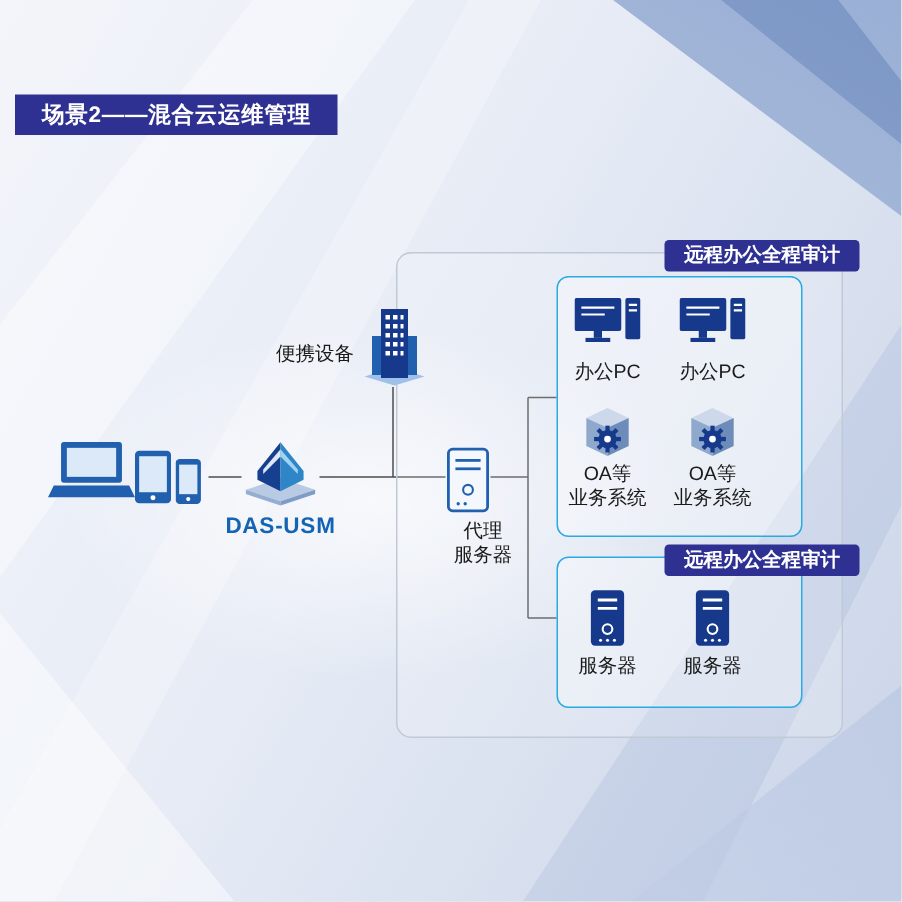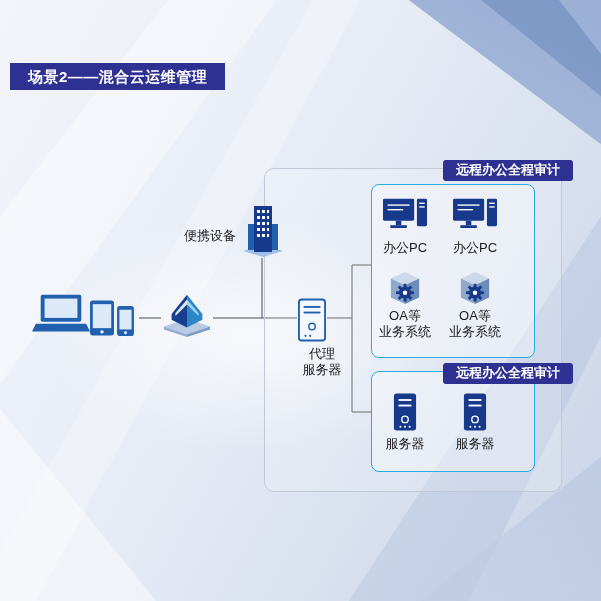--- a/index.html
+++ b/index.html
@@ -87,20 +87,21 @@
 
   <svg class="icon" style="left:162px;top:290px" width="50" height="48" viewBox="0 0 52 48">
     <path d="M2 37 L26 29 L50 37 L26 45 Z" fill="#b9cbe4"></path>
     <path d="M2 37 L26 45 L26 48 L2 40 Z" fill="#93aed2"></path>
     <path d="M50 37 L26 45 L26 48 L50 40 Z" fill="#7e9cc6"></path>
     <path d="M10 24 L26 4 L26 38 L10 30 Z" fill="#173f8f"></path>
     <path d="M42 24 L26 4 L26 38 L42 30 Z" fill="#2e86c8"></path>
     <path d="M14 23 L26 9 L26 14 L14 26 Z" fill="#dce9f8"></path>
     <path d="M38 23 L26 9 L26 14 L38 26 Z" fill="#9fd4f0"></path>
   </svg>
+  <div class="label label-das" style="left:148px;top:342px;width:78px">DAS-USM</div>
 
   <svg class="icon" style="left:240px;top:204px" width="46" height="56" viewBox="0 0 46 56">
     <path d="M3 47 L23 41 L43 47 L23 53 Z" fill="#9fc0e8"></path>
     <rect x="8" y="20" width="7" height="26" fill="#2160ae"></rect>
     <rect x="31" y="20" width="7" height="26" fill="#2160ae"></rect>
     <rect x="14" y="2" width="18" height="46" fill="#16398c"></rect>
     <g fill="#ffffff">
       <rect x="17" y="6" width="3" height="3"></rect>
         <rect x="22" y="6" width="3" height="3"></rect>
         <rect x="27" y="6" width="2" height="3"></rect>

